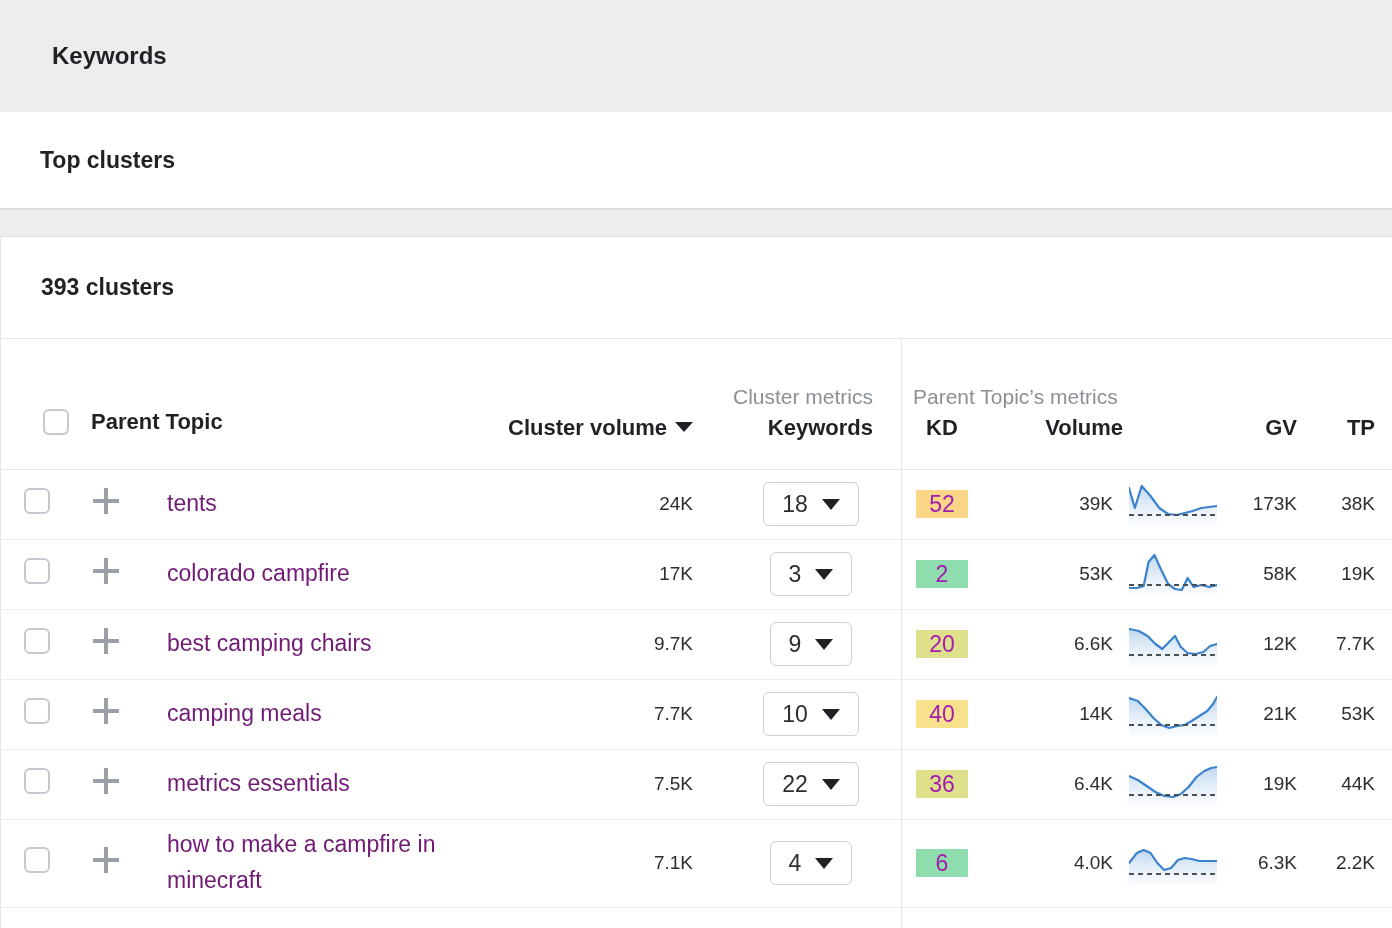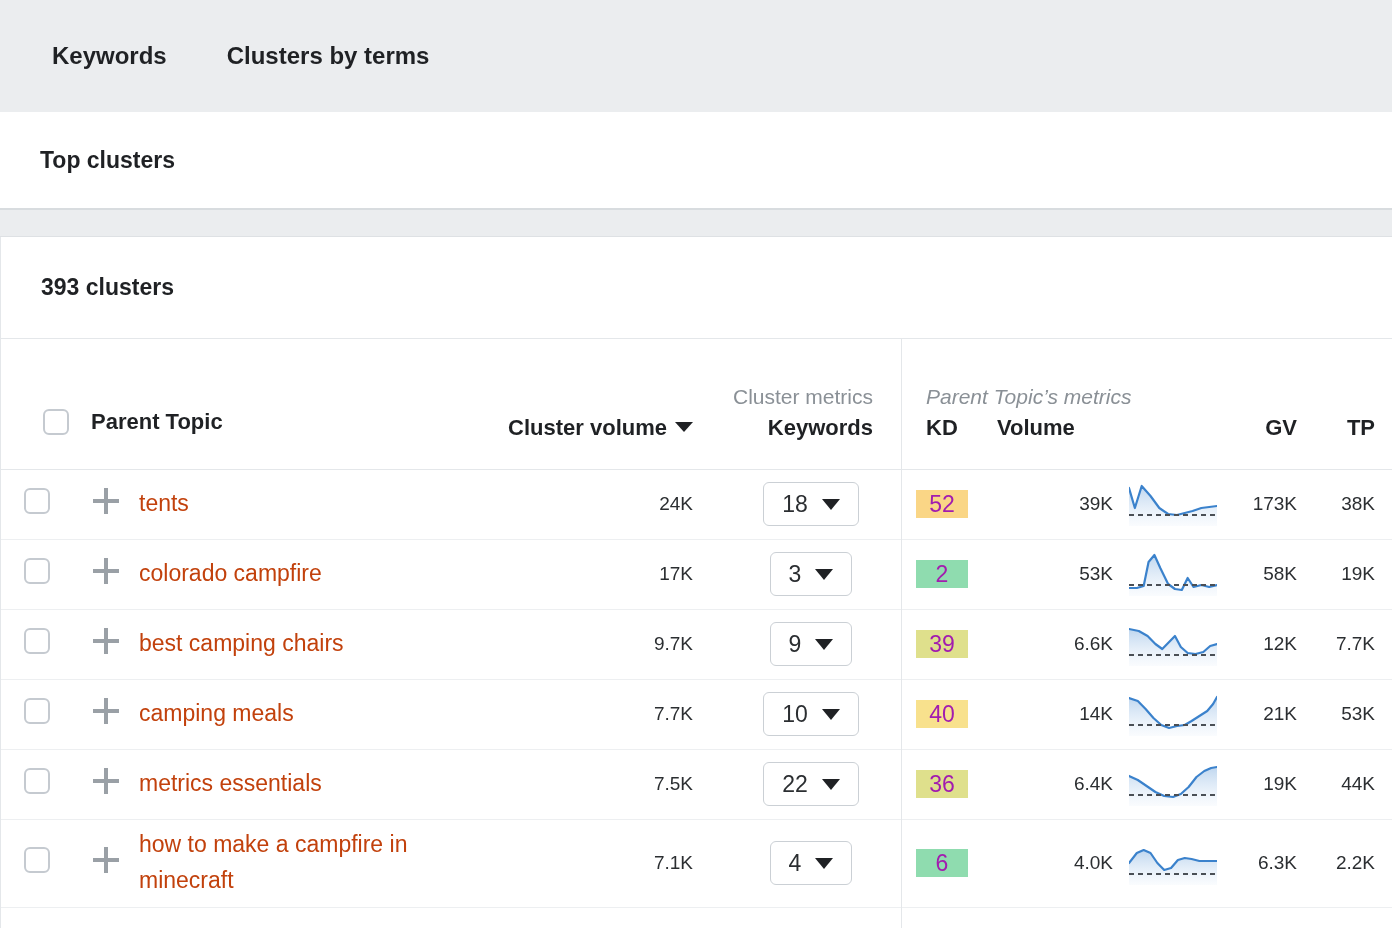--- a/index.html
+++ b/index.html
@@ -162,27 +162,28 @@
   .plus::before, .plus::after {
     content: "";
     position: absolute;
     background: #9AA0A6;
   }
   .plus::before { left: 0; top: 11px; width: 26px; height: 4px; }
   .plus::after  { top: 0; left: 11px; height: 26px; width: 4px; }
   .cell-plus { text-align: center; }
 
   .topic-link {
-    color: #c2410c;
+    color: #701a75;
     font-size: 23px;
     text-decoration: none;
     cursor: pointer;
     display: inline-block;
     line-height: 1.55;
     max-width: 350px;
+    margin-left: 28px;
   }
 
   .num-r { text-align: right; padding-right: 28px; font-size: 19px; }
 
   
   .cell-kw { text-align: center; }
   .kwpill {
     display: inline-flex;
     align-items: center;
     justify-content: center;
@@ -220,21 +221,20 @@
   .cell-spark { text-align: center; padding-left: 6px; }
   .spark { display: block; }
 
   tbody tr.tall td { height: 88px; vertical-align: middle; }
 </style>
 </head>
 <body>
 
 <div class="tabbar">
   <div class="tab">Keywords</div>
-  <div class="tab">Clusters by terms</div>
 </div>
 
 <div class="panel-top">
   <div class="title">Top clusters</div>
 </div>
 
 <div class="gapband"></div>
 
 <div class="count-bar">
   <div class="count">393 clusters</div>
@@ -267,24 +267,24 @@
         <th colspan="2" style="padding:0;">
           <div class="grouplabel">Cluster metrics</div>
           <div style="display:flex;">
             <div class="hdr r" style="width:222px;">
               <span>Cluster volume</span><span class="caret-sort"></span>
             </div>
             <div class="hdr r" style="width:180px;">Keywords</div>
           </div>
         </th>
         <th colspan="5" style="padding:0;">
-          <div class="grouplabel left" style="padding-left:25px;font-style:italic;">Parent Topic’s metrics</div>
+          <div class="grouplabel left" style="padding-left:12px;">Parent Topic’s metrics</div>
           <div style="display:flex;">
             <div class="hdr c" style="width:82px;">KD</div>
-            <div class="hdr l" style="width:140px;padding-left:14px;">Volume</div>
+            <div class="hdr l" style="width:140px;padding-left:14px;text-align:right;">Volume</div>
             <div class="hdr" style="width:100px;"></div>
             <div class="hdr r" style="width:92px;padding-right:18px;">GV</div>
             <div class="hdr r" style="width:78px;padding-right:18px;">TP</div>
           </div>
         </th>
       </tr>
     </thead>
     <tbody>
         <tr>
     <td class="cell-cb">
@@ -371,21 +371,21 @@
       <a class="topic-link" href="#">best camping chairs</a>
     </td>
     <td class="num-r">9.7K</td>
     <td class="cell-kw">
       <span class="kwpill">
         <span>9</span>
         <span class="cv"></span>
       </span>
     </td>
     <td class="cell-kd">
-      <span class="kd" style="background:#DFE08C">39</span>
+      <span class="kd" style="background:#DFE08C">20</span>
     </td>
     <td class="num-r" style="padding-right:10px;">6.6K</td>
     <td class="cell-spark">
       <svg class="spark" width="88" height="44" viewBox="0 0 90 44" preserveAspectRatio="none">
         <defs>
           <linearGradient id="g2" x1="0" y1="0" x2="0" y2="1">
             <stop offset="0%" stop-color="#BBD4EE" stop-opacity="0.95"></stop>
             <stop offset="100%" stop-color="#DCE9F7" stop-opacity="0.15"></stop>
           </linearGradient>
         </defs>

